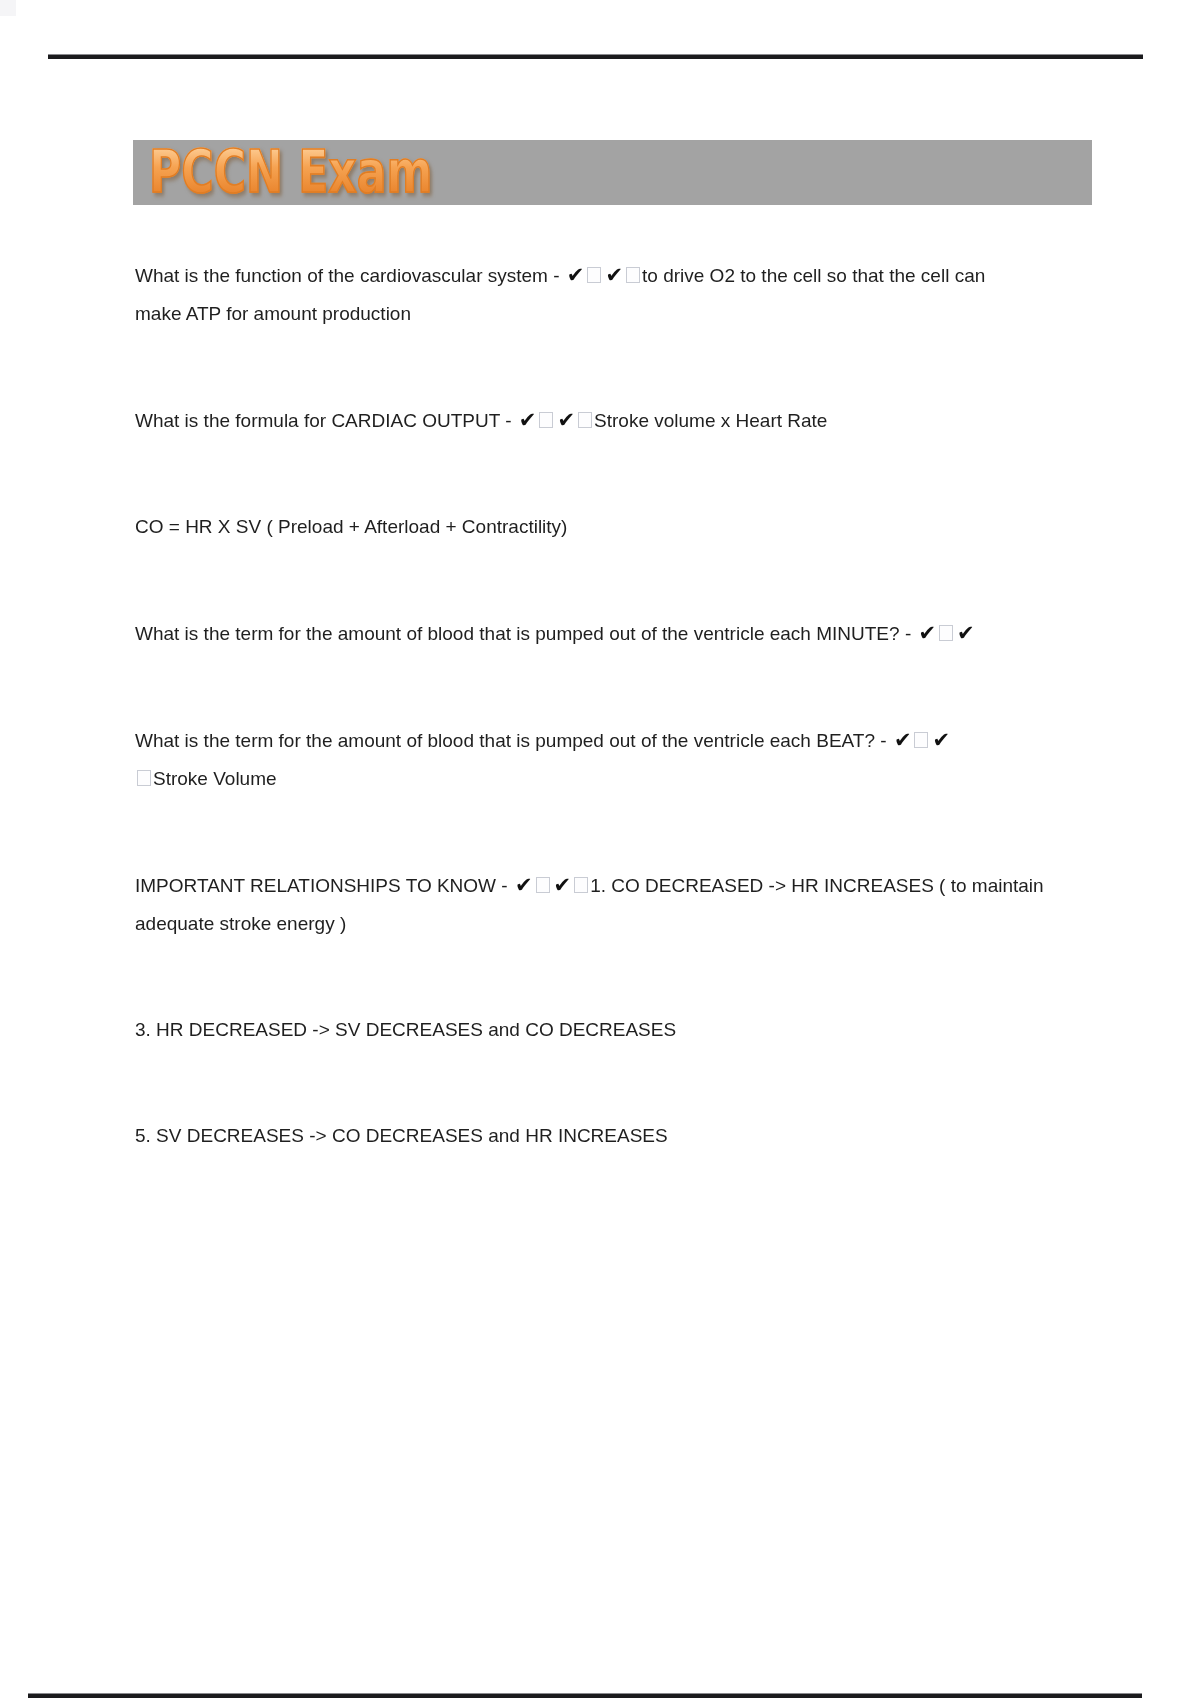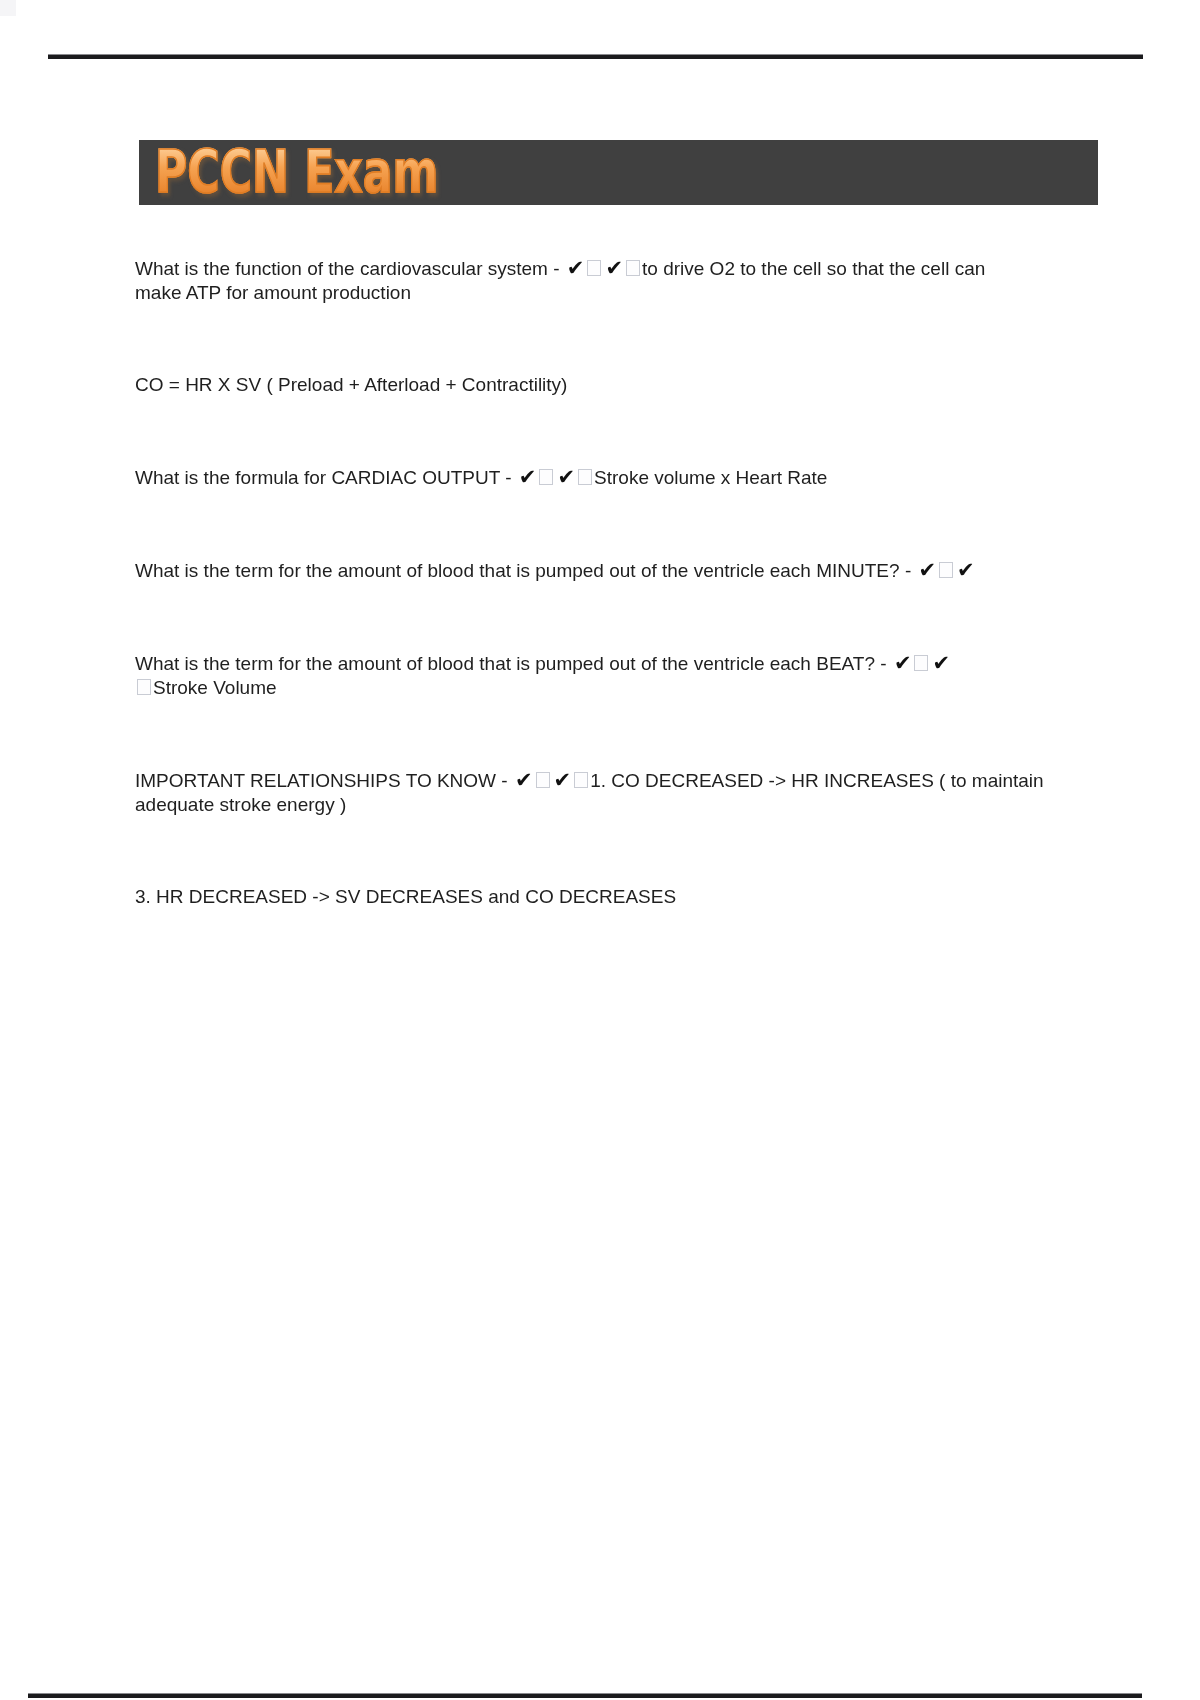--- a/index.html
+++ b/index.html
@@ -19,23 +19,23 @@
     position: absolute;
     height: 4px;
     background: #1b1b1d;
     box-shadow: 0 -1px 0 #8a8a8e;
   }
   .rule-top { left: 48px; top: 55px; width: 1095px; }
   .rule-bottom { left: 28px; top: 1694px; width: 1114px; }
 
   .banner {
     position: absolute;
-    left: 139px; top: 140px;
+    left: 133px; top: 140px;
     width: 959px; height: 65px;
-    background: #404040;
+    background: #a3a3a3;
     overflow: visible;
   }
   .title-text {
     display: inline-block;
     margin: 1px 0 0 16px;
     font-family: "DejaVu Sans", sans-serif;
     font-weight: 700;
     font-size: 58px;
     line-height: 62px;
     background: linear-gradient(180deg, #ffd9a8 0%, #f6a352 42%, #e8822a 88%);
@@ -48,21 +48,21 @@
     transform-origin: left top;
     filter: drop-shadow(3px 3px 2px rgba(125, 92, 58, 0.55));
   }
 
   .content {
     position: absolute;
     left: 135px; top: 256px;
     width: 950px;
     color: #1f1f1f;
     font-size: 19px;
-    line-height: 24px;
+    line-height: 38px;
   }
   .para { margin: 0 0 68px 0; }
   .line { display: block; white-space: pre-wrap; }
 
   .check {
     font-family: "DejaVu Sans", sans-serif;
     font-weight: 700;
     font-size: 21px;
     color: #111111;
     margin: 0 1px 0 2px;
@@ -85,34 +85,37 @@
 <div class="banner">
   <span class="title-text">PCCN Exam</span>
 </div>
 
 <div class="content">
   <p class="para">
       <span class="line">What is the function of the cardiovascular system - <span class="check">✔</span><span class="box"></span><span class="check">✔</span><span class="box"></span>to drive O2 to the cell so that the cell can</span>
       <span class="line">make ATP for amount production</span>
     </p>
   <p class="para">
-      <span class="line">CO = HR X SV ( Preload + Afterload + Contractility)</span>
+      <span class="line">What is the formula for CARDIAC OUTPUT - <span class="check">✔</span><span class="box"></span><span class="check">✔</span><span class="box"></span>Stroke volume x Heart Rate</span>
     </p>
   <p class="para">
-      <span class="line">What is the formula for CARDIAC OUTPUT - <span class="check">✔</span><span class="box"></span><span class="check">✔</span><span class="box"></span>Stroke volume x Heart Rate</span>
+      <span class="line">CO = HR X SV ( Preload + Afterload + Contractility)</span>
     </p>
   <p class="para">
       <span class="line">What is the term for the amount of blood that is pumped out of the ventricle each MINUTE? - <span class="check">✔</span><span class="box"></span><span class="check">✔</span></span>
     </p>
   <p class="para">
       <span class="line">What is the term for the amount of blood that is pumped out of the ventricle each BEAT? - <span class="check">✔</span><span class="box"></span><span class="check">✔</span></span>
       <span class="line"><span class="box"></span>Stroke Volume</span>
     </p>
   <p class="para">
       <span class="line">IMPORTANT RELATIONSHIPS TO KNOW - <span class="check">✔</span><span class="box"></span><span class="check">✔</span><span class="box"></span>1. CO DECREASED -&gt; HR INCREASES ( to maintain</span>
       <span class="line">adequate stroke energy )</span>
     </p>
   <p class="para">
       <span class="line">3. HR DECREASED -&gt; SV DECREASES and CO DECREASES</span>
     </p>
+  <p class="para">
+      <span class="line">5. SV DECREASES -&gt; CO DECREASES and HR INCREASES</span>
+    </p>
 </div>
 
 <div class="rule rule-bottom"></div>
 
 </body></html>

